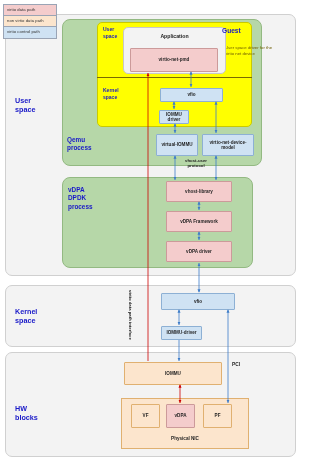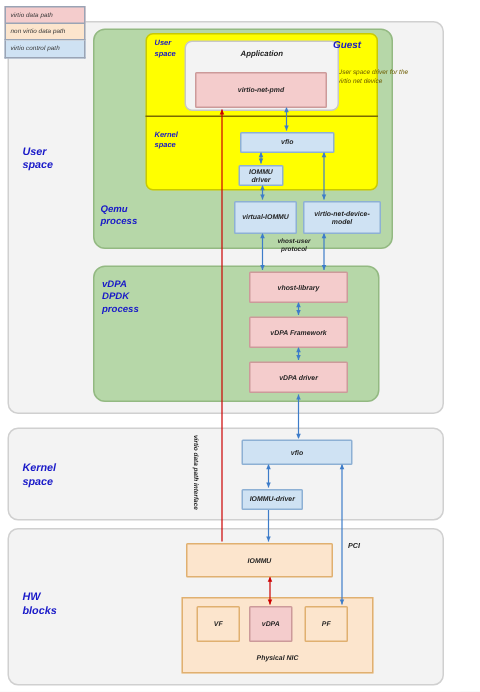--- a/index.html
+++ b/index.html
@@ -12,21 +12,20 @@
     height: 461px;
     position: relative;
     font-family: "Liberation Sans", sans-serif;
     overflow: hidden;
   }
   .canvas {
     position: absolute;
     left: 0; top: 0;
     width: 307px;
     height: 461px;
-    font-style: italic;
   }
   
   .legend {
     position: absolute;
     left: 3px;
     top: 4px;
     width: 54px;
     z-index: 40;
   }
   .legend-item {
@@ -61,21 +60,21 @@
   .section-label {
     position: absolute;
     color: #1818c8;
     font-weight: bold;
     font-size: 7.2px;
     line-height: 1.28;
     text-align: left;
   }
   #lbl-user   { left: 15px; top: 96px; }
   #lbl-kernel { left: 15px; top: 307px; }
-  #lbl-hw     { left: 15px; top: 393px; }
+  #lbl-hw     { left: 15px; top: 404px; }
 
   
   .green {
     position: absolute;
     background: #b6d7a8;
     border: 0.6px solid #93b982;
     border-radius: 8px;
     box-sizing: border-box;
   }
   #qemu-proc { left: 62px; top: 19px;  width: 200px; height: 147px; }

